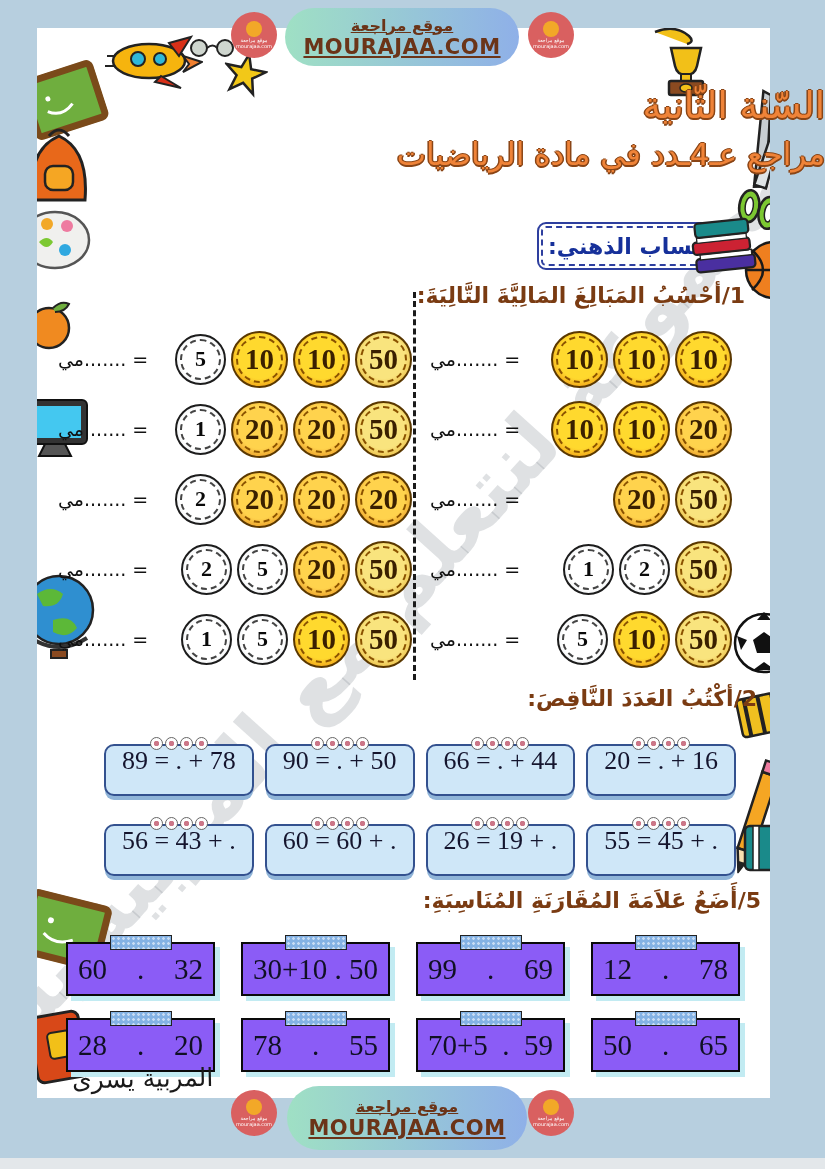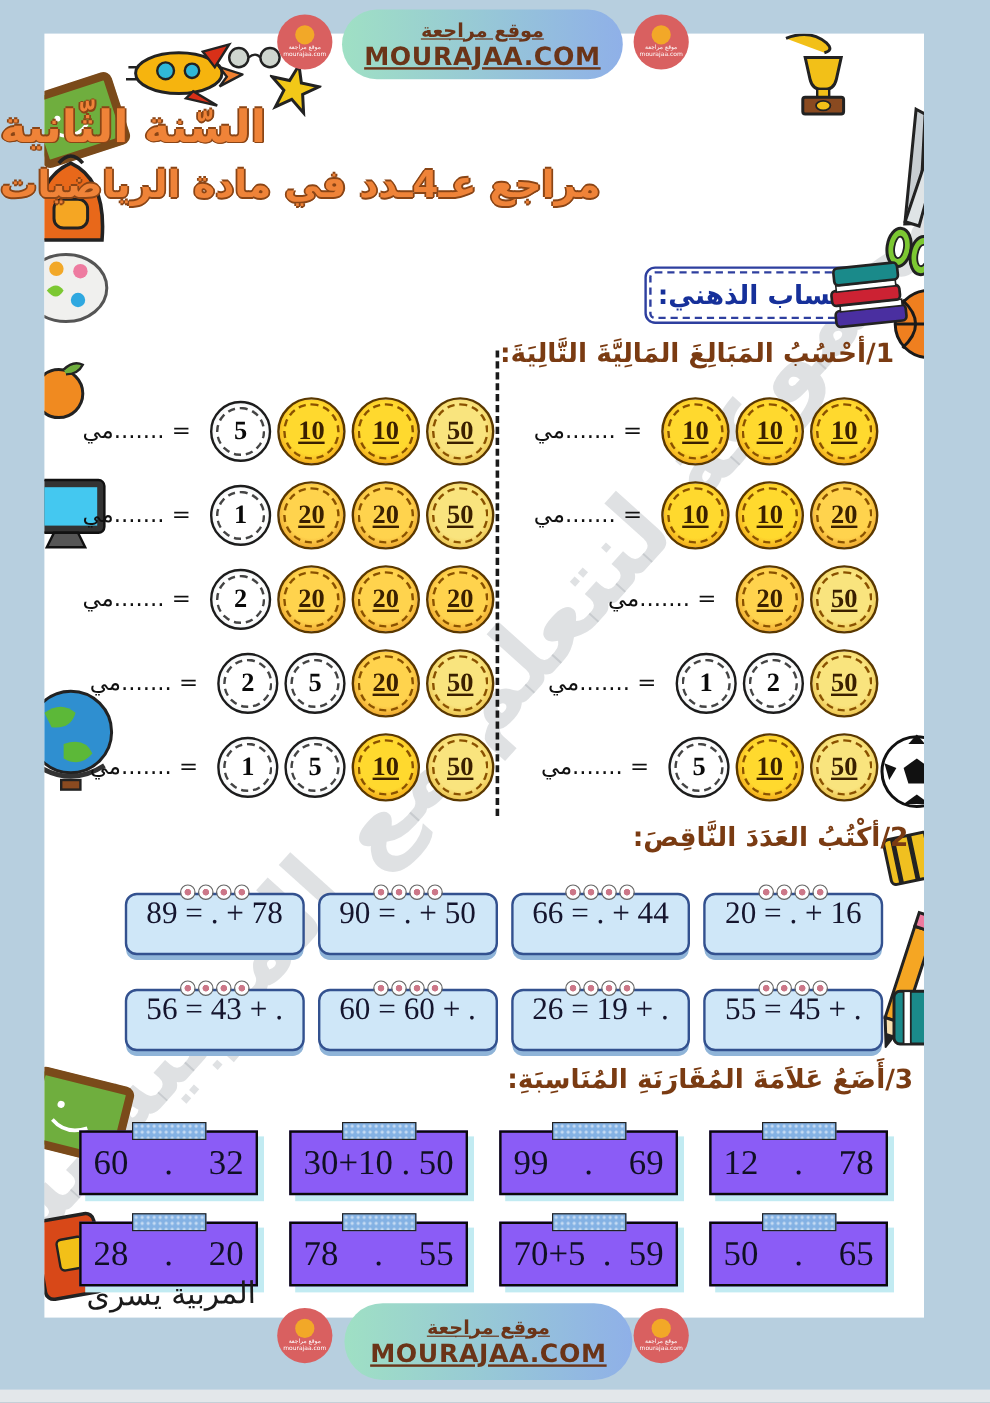--- a/index.html
+++ b/index.html
@@ -17,21 +17,21 @@
   .pill .ar { font-size:16px; font-weight:bold; color:#6b3418; text-decoration:underline; direction:rtl; }
   .pill .en { font-size:21px; font-weight:bold; color:#6b3418; text-decoration:underline; letter-spacing:.5px; }
   #header-pill { left:285px; top:8px; width:234px; height:58px; }
   #footer-pill { left:287px; top:1086px; width:240px; height:64px; }
   .badge { position:absolute; width:46px; height:46px; border-radius:50%; background:#d96060; z-index:7;
     display:flex; flex-direction:column; align-items:center; justify-content:center; color:#fff; text-align:center; }
   .badge .dot { width:16px; height:16px; border-radius:50%; background:#f2a828; }
   .badge .t1 { font-size:5px; line-height:6px; } .badge .t2 { font-size:5px; line-height:6px; }
 
   
-  .big-title { position:absolute; left:0; right:0; text-align:left; font-weight:bold; color:#ef8338; direction:rtl;
+  .big-title { position:absolute; left:0; right:0; text-align:right; font-weight:normal; color:#ef8338; direction:rtl;
     text-shadow:-1.5px 0 #8a4516, 1.5px 0 #8a4516, 0 -1.5px #8a4516, 0 1.5px #8a4516, 1px 1px #8a4516; }
   #grade-title { top:84px; font-size:37px; }
   #worksheet-title { top:136px; font-size:31px; }
 
   .mental-box { position:absolute; left:537px; top:222px; width:198px; height:48px; background:#fff;
     border:2px solid #2e3f9f; outline:2px dashed #2e3f9f; outline-offset:-6px; border-radius:9px;
     display:flex; align-items:center; justify-content:center; z-index:2; }
   .mental-box span { color:#16309a; font-size:22px; font-weight:bold; direction:rtl; }
   #books-icon { position:absolute; left:684px; top:210px; z-index:3; }
 
@@ -39,27 +39,27 @@
   #ex1-title { top:283px; right:80px; }
   #ex2-title { top:686px; right:68px;margin-left:20px; }
   #ex3-title { top:888px; right:64px; }
 
   .divider { position:absolute; left:413px; top:292px; height:388px; border-left:3px dashed #1a1a1a; z-index:2; }
 
   
   .coins-col { position:absolute; display:flex; flex-direction:column; z-index:2; }
   #coins-right { left:430px; top:324px; width:302px; }
   #coins-left  { left:58px;  top:324px; width:354px; }
-  .coin-row { height:70px; display:flex; align-items:center; justify-content:flex-end; }
+  .coin-row { height:70px; display:flex; align-items:center; justify-content:space-between; }
   .answer { font-size:19px; color:#111; direction:rtl; white-space:nowrap; letter-spacing:1px; }
   .coins { display:flex; align-items:center; gap:5px; margin-left:16px; }
   .coin { border-radius:50%; display:flex; align-items:center; justify-content:center;
     font-family:"Liberation Serif",serif; font-weight:bold; position:relative; }
   .coin::before { content:""; position:absolute; inset:3px; border-radius:50%; border:2px dashed; }
-  .coin.gold { width:57px; height:57px; border:2px solid #5a3800; color:#3a2000; font-size:22px;text-decoration:underline; }
+  .coin.gold { width:57px; height:57px; border:2px solid #5a3800; color:#3a2000; font-size:29px; }
   .coin.gold::before { border-color:#8a5200; }
   .coin.g10 { background:radial-gradient(circle at 50% 45%,#ffd92e 0 55%,#f2a61a 78%,#cf7d0a 100%); }
   .coin.g20 { background:radial-gradient(circle at 50% 45%,#ffd34d 0 55%,#eda32c 78%,#c98418 100%); }
   .coin.g50 { background:radial-gradient(circle at 50% 45%,#f9e47e 0 55%,#ecc14a 78%,#cda32e 100%); }
   .coin.silver { width:51px; height:51px; background:radial-gradient(circle,#ffffff 0 60%,#eceff1 80%,#d8dde0 100%);
     border:2px solid #1c1c1c; color:#0a0a0a; font-size:22px; }
   .coin.silver::before { border-color:#444; }
 
   
   .eq-row { position:absolute; left:104px; width:632px; display:flex; gap:11px; z-index:2; }
@@ -427,21 +427,21 @@
         <div class="flowers">
           <span class="flower"></span>
           <span class="flower"></span>
           <span class="flower"></span>
           <span class="flower"></span>
         </div>
         <span class="eq-text">55 = 45 + .</span>
       </div>
     </div>
 
-  <div class="ex-title" id="ex3-title">3/أَضَعُ عَلاَمَةَ المُقَارَنَةِ المُنَاسِبَةِ:</div>
+  <div class="ex-title" id="ex3-title">5/أَضَعُ عَلاَمَةَ المُقَارَنَةِ المُنَاسِبَةِ:</div>
   <div class="cmp-row" id="cmp-row-1">
       <div class="cmp-box">
         <div class="tape"></div>
         <span class="cmp-num">60</span>
         <span class="cmp-dot">.</span>
         <span class="cmp-num">32</span>
       </div>
       <div class="cmp-box">
         <div class="tape"></div>
         <span class="cmp-num">30+10</span>

